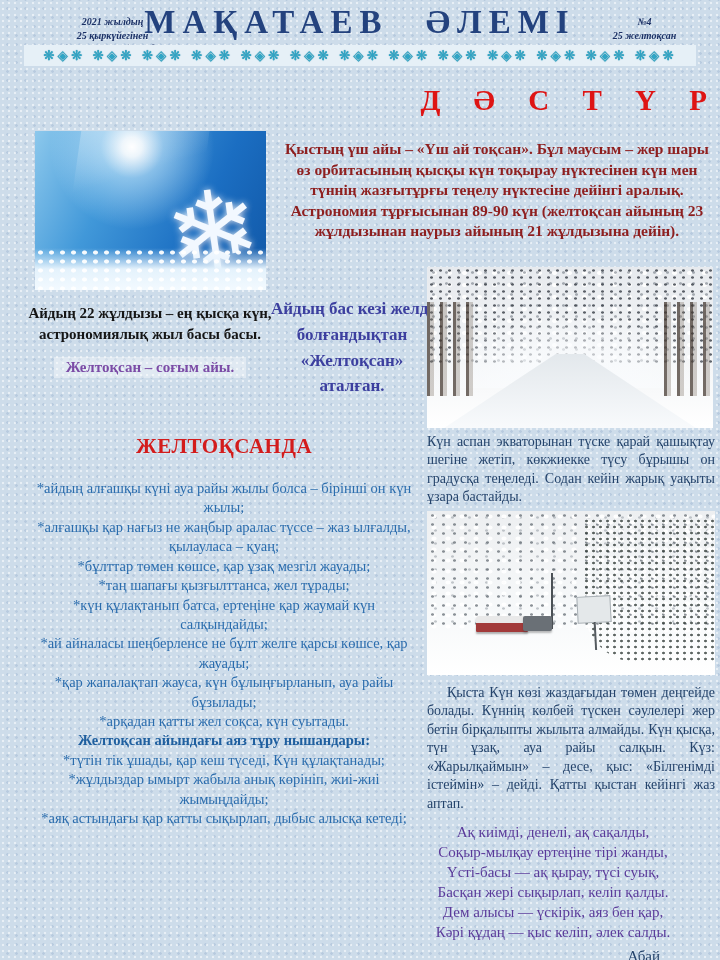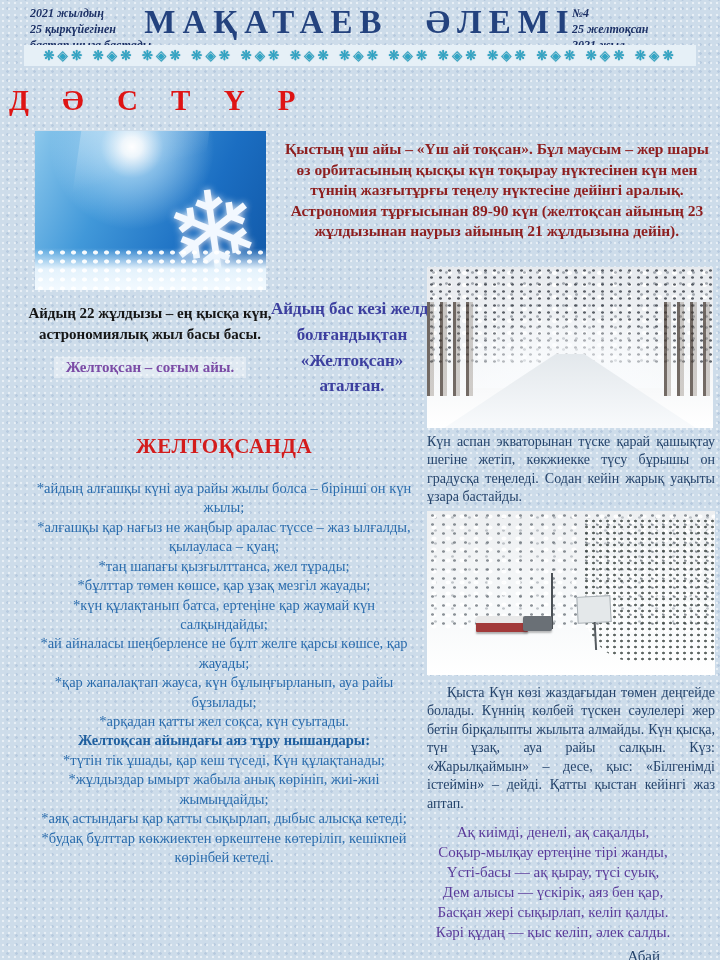--- a/index.html
+++ b/index.html
@@ -8,34 +8,34 @@
     font-family:"Liberation Serif","DejaVu Serif",serif;
     background-color:#cddcea;
     background-image:
       radial-gradient(rgba(255,255,255,.55) 1px, rgba(255,255,255,0) 1.6px),
       radial-gradient(rgba(150,175,205,.38) 1px, rgba(255,255,255,0) 1.6px);
     background-size:6px 6px,9px 9px;
     background-position:0 0,3px 4px;
   }
   .abs{position:absolute;}
   
-  .mast-side{top:5px;width:165px;font-size:12px;font-style:italic;font-weight:bold;
-    color:#1c3166;line-height:1.35;text-align:left;}
+  .mast-side{top:15px;width:165px;font-size:10px;font-style:italic;font-weight:bold;
+    color:#1c3166;line-height:1.35;text-align:center;}
   .mast-left{left:30px;}
   .mast-right{left:572px;width:145px;}
   .mast-title{left:0;right:0;top:4px;margin:0;text-align:center;font-size:33px;font-weight:bold;
     color:#23427e;letter-spacing:7px;word-spacing:22px;}
   
   .ornament{top:45px;left:24px;width:672px;height:21px;line-height:21px;overflow:hidden;
     white-space:nowrap;text-align:center;font-family:"DejaVu Sans",sans-serif;
     font-size:13.5px;letter-spacing:3px;color:#2fa6c6;background:#e6f0f7;
     text-shadow:0 0 1px #1d7f9e;}
   
-  .dastur{left:0;right:0;top:84px;margin:0;text-align:left;font-size:29px;font-weight:bold;
-    color:#de1414;letter-spacing:13px;padding-left:9px;}
+  .dastur{left:0;right:0;top:84px;margin:0;text-align:right;font-size:29px;font-weight:bold;
+    color:#de1414;letter-spacing:13px;}
   .dec-heading{left:28px;top:434px;width:392px;margin:0;text-align:center;font-size:21px;
     font-weight:bold;color:#d31c1c;letter-spacing:.5px;}
   
   .intro{left:282px;top:139px;width:430px;font-size:15.5px;font-weight:bold;color:#8e1f1f;
     line-height:1.33;text-align:center;}
   .left-caption{left:28px;top:303px;width:244px;font-size:15px;font-weight:bold;color:#151515;
     line-height:1.38;text-align:center;}
   .left-caption .highlight{display:inline-block;margin-top:13px;color:#7b4ba6;
     background:rgba(255,255,255,.38);padding:0 12px;}
   .callout{left:268px;top:296px;width:168px;font-size:17px;font-weight:bold;color:#3c3f9f;
@@ -149,49 +149,48 @@
     <div class="trunks tl"></div>
     <div class="trunks tr"></div>
     <div class="road"></div>
   </div>
 
   <h3 class="abs dec-heading">ЖЕЛТОҚСАНДА</h3>
 
   <div class="abs left-list">
     <p>*айдың алғашқы күні ауа райы жылы болса – бірінші он күн жылы;</p>
     <p>*алғашқы қар нағыз не жаңбыр аралас түссе – жаз ылғалды, қылауласа – қуаң;</p>
+    <p>*бұлттар төмен көшсе, қар ұзақ мезгіл жауады;</p>
     <p>*таң шапағы қызғылттанса, жел тұрады;</p>
-    <p>*бұлттар төмен көшсе, қар ұзақ мезгіл жауады;</p>
     <p>*күн құлақтанып батса, ертеңіне қар жаумай күн салқындайды;</p>
     <p>*ай айналасы шеңберленсе не бұлт желге қарсы көшсе, қар жауады;</p>
     <p>*қар жапалақтап жауса, күн бұлыңғырланып, ауа райы бұзылады;</p>
     <p>*арқадан қатты жел соқса, күн суытады.</p>
     <p class="sub">Желтоқсан айындағы аяз тұру нышандары:</p>
     <p>*түтін тік ұшады, қар кеш түседі, Күн құлақтанады;</p>
     <p>*жұлдыздар ымырт жабыла анық көрініп, жиі-жиі жымыңдайды;</p>
     <p>*аяқ астындағы қар қатты сықырлап, дыбыс алысқа кетеді;</p>
-    <p>*будақ бұлттар көкжиектен өркештене көтеріліп, кешікпей көрінбей кетеді.</p>
   </div>
 
   <div class="abs rc-para">Күн аспан экваторынан түске қарай қашықтау шегіне жетіп, көкжиекке түсу бұрышы он градусқа теңеледі. Содан кейін жарық уақыты ұзара бастайды.</div>
 
   <div class="abs photo img3">
     <div class="speckle"></div>
     <div class="bush-right"></div>
     <div class="pole"></div>
     <div class="car-red"></div>
     <div class="car-dark"></div>
     <div class="sign"></div>
   </div>
 
   <div class="abs rc-para rc-para2">Қыста Күн көзі жаздағыдан төмен деңгейде болады. Күннің көлбей түскен сәулелері жер бетін бірқалыпты жылыта алмайды. Күн қысқа, түн ұзақ, ауа райы салқын. Күз: «Жарылқаймын» – десе, қыс: «Білгенімді істеймін» – дейді. Қатты қыстан кейінгі жаз аптап.</div>
 
   <div class="abs poem">
     <div>Ақ киімді,  денелі,  ақ сақалды,</div>
     <div>Соқыр-мылқау ертеңіне тірі жанды,</div>
     <div>Үсті-басы — ақ қырау,  түсі суық,</div>
+    <div>Басқан жері сықырлап,  келіп қалды.</div>
     <div>Дем алысы — үскірік,  аяз бен қар,</div>
-    <div>Басқан жері сықырлап,  келіп қалды.</div>
     <div>Кәрі құдаң — қыс келіп,  әлек салды.</div>
     <div class="poem-author">Абай</div>
   </div>
 
 </div>
 
 </body></html>

